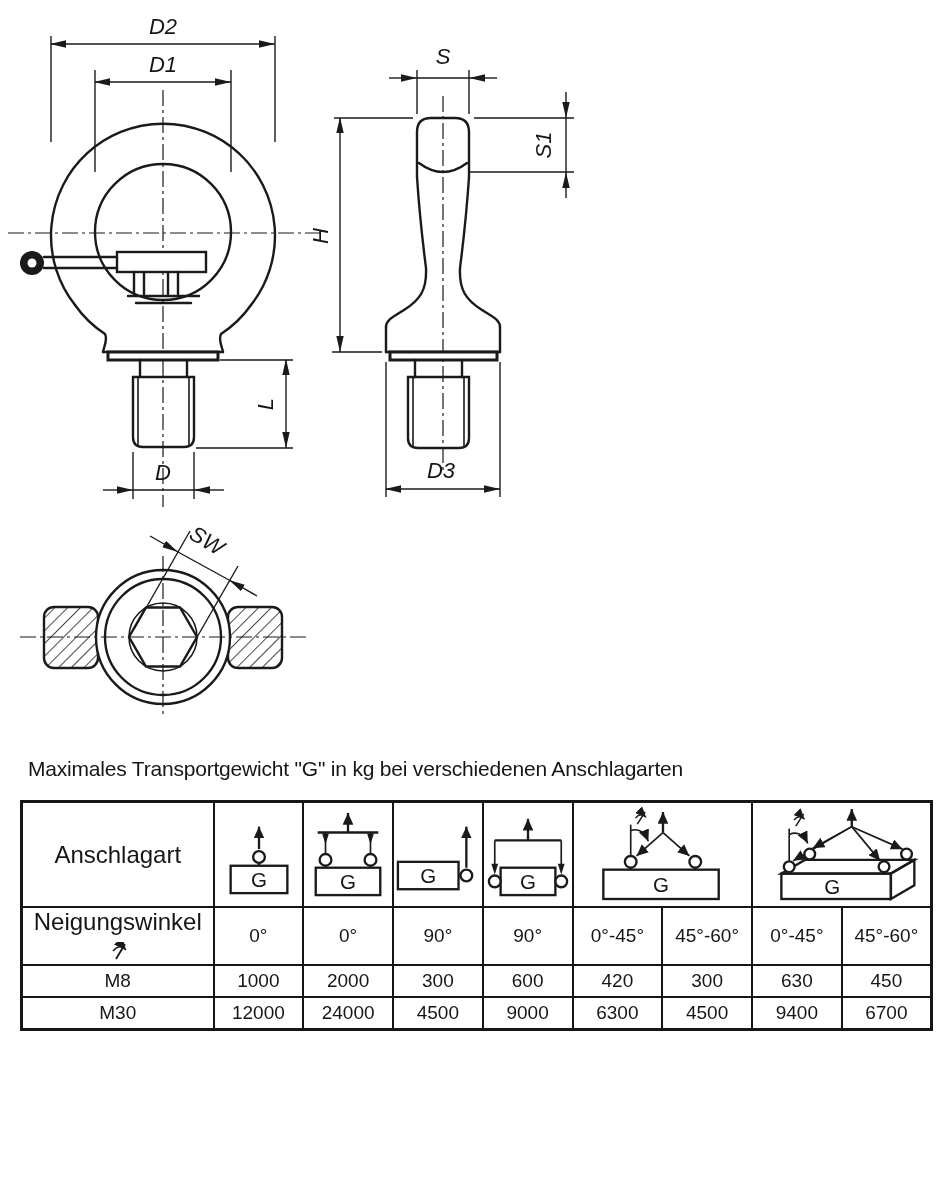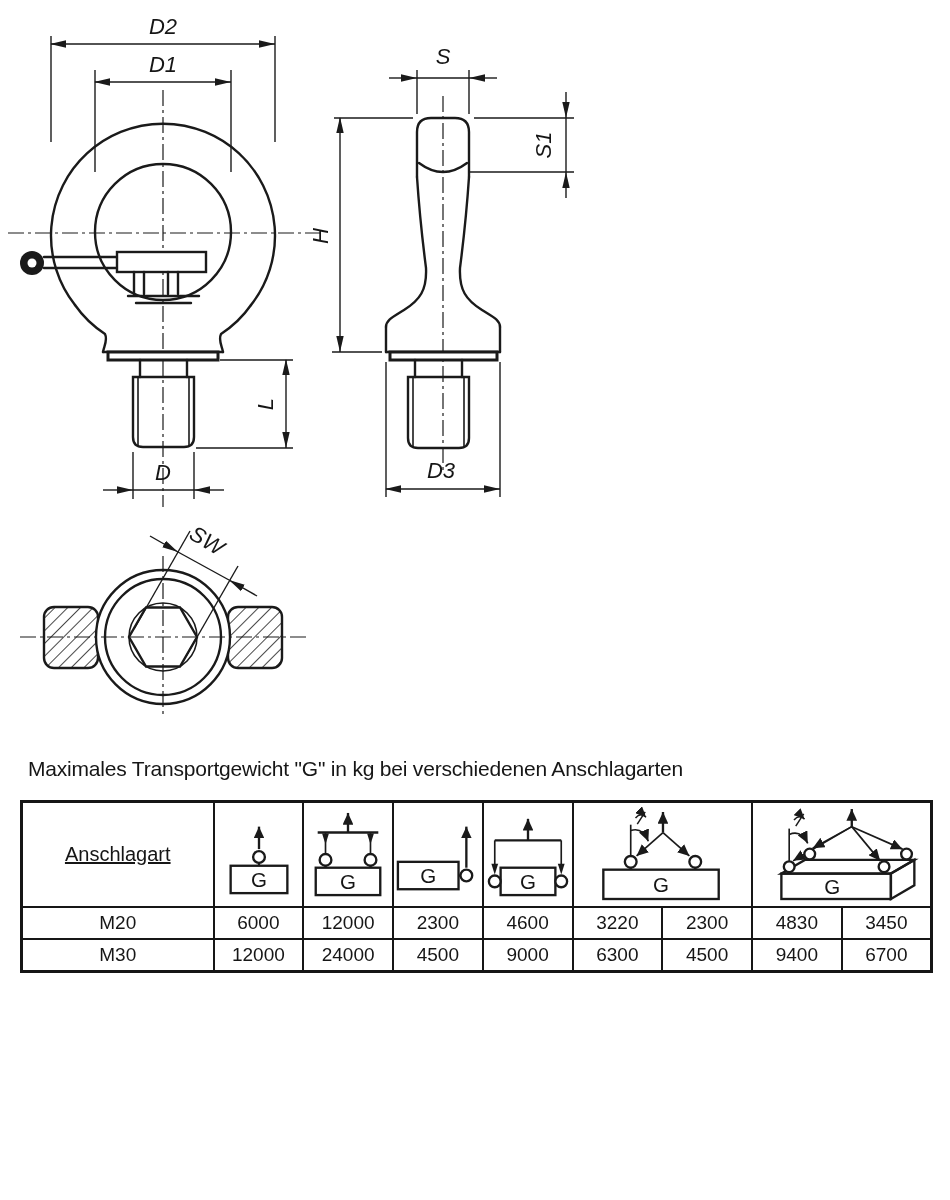--- a/index.html
+++ b/index.html
@@ -16,21 +16,21 @@
          color:#161616;white-space:nowrap;}
   #load-table{position:absolute;left:20px;top:800px;border-collapse:collapse;
               table-layout:fixed;width:913px;border:3px solid #161616;
               font-size:19px;color:#161616;}
   #load-table td{border:2px solid #161616;text-align:center;vertical-align:middle;
                  padding:0;overflow:hidden;}
   tr.pict-row td{height:103px;}
   #strands-row td{height:33px;}
   #angles-row td{height:34px;}
   #size-rows td{height:30px;}
-  .labelcell{font-size:20px;text-decoration:underline;}
+  .labelcell{font-size:24px;}
   .anglelabel svg{vertical-align:-3px;margin-left:6px;}
   .pict{display:block;margin:0 auto;}
   .pg{stroke:#1a1a1a;stroke-width:2.4;fill:none;}
   .pgthin{stroke:#1a1a1a;stroke-width:1.7;fill:none;}
   .pgfill{fill:#1a1a1a;stroke:none;}
   .ring{stroke:#1a1a1a;stroke-width:2.4;fill:#fff;}
   .gtxt{font:21px "Liberation Sans",sans-serif;fill:#161616;text-anchor:middle;}
 </style>
 </head>
 <body>
@@ -277,33 +277,49 @@
           <path class="pgthin" d="M36,30 Q48,25 55,39" marker-end="url(#tri)"></path>
           <g transform="translate(40,8) scale(0.9)">
             <line class="pgthin" x1="12" y1="1" x2="3" y2="15"></line>
             <path class="pgthin" d="M1,8 Q7,1 13,7" marker-end="url(#tri)"></path>
           </g>
         </svg>
       </td>
     </tr>
 
 
+    <tr id="angles-row">
+      <td class="labelcell anglelabel">
+        <span>Neigungswinkel</span><svg width="19" height="19" viewBox="0 0 19 19">
+          <line x1="14" y1="2" x2="5" y2="17" stroke="#161616" stroke-width="1.8"></line>
+          <path d="M2,9 Q9,1 15,8" stroke="#161616" stroke-width="1.6" fill="none" marker-end="url(#tri)"></path>
+        </svg>
+      </td>
+    <td>0°</td>
+          <td>0°</td>
+          <td>90°</td>
+          <td>90°</td>
+          <td>0°-45°</td>
+          <td>45°-60°</td>
+          <td>0°-45°</td>
+          <td>45°-60°</td>
+        </tr>
 
     </tbody>
       <tbody id="size-rows">
         <tr>
-          <td>M20</td>
-          <td>6000</td>
-          <td>12000</td>
-          <td>2300</td>
-          <td>4600</td>
-          <td>3220</td>
-          <td>2300</td>
-          <td>4830</td>
-          <td>3450</td>
+          <td>M8</td>
+          <td>1000</td>
+          <td>2000</td>
+          <td>300</td>
+          <td>600</td>
+          <td>420</td>
+          <td>300</td>
+          <td>630</td>
+          <td>450</td>
         </tr>
         <tr>
           <td>M30</td>
           <td>12000</td>
           <td>24000</td>
           <td>4500</td>
           <td>9000</td>
           <td>6300</td>
           <td>4500</td>
           <td>9400</td>

